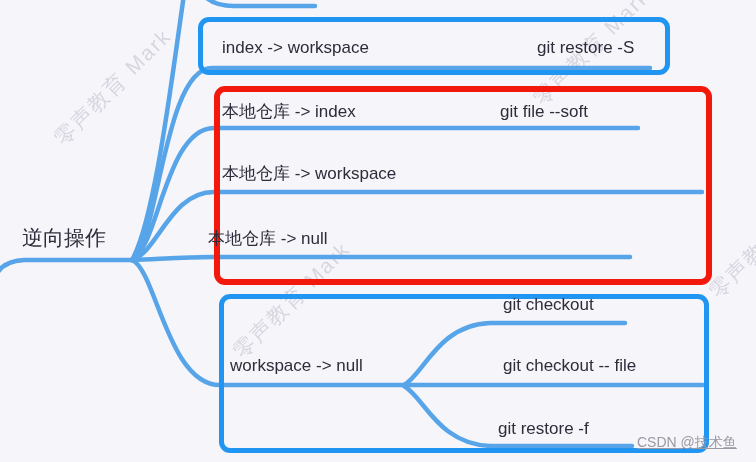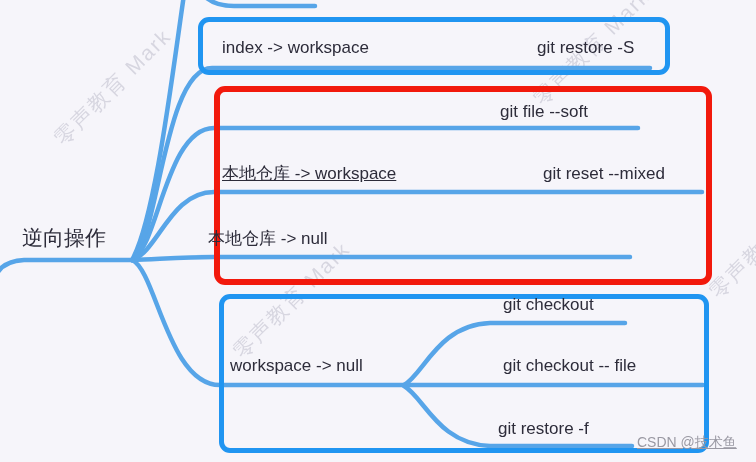--- a/index.html
+++ b/index.html
@@ -58,24 +58,24 @@
 
   <div class="box box-blue" style="left:198px;top:17px;width:472px;height:58px;"></div>
   <div class="box box-red" style="left:214px;top:86px;width:498px;height:199px;"></div>
   <div class="box box-blue" style="left:219px;top:294px;width:490px;height:159px;"></div>
 
   <div class="node root-label" style="left:22px;top:226px;">逆向操作</div>
 
   <div class="node" style="left:222px;top:39px;">index -&gt; workspace</div>
   <div class="node" style="left:537px;top:39px;">git restore -S</div>
 
+  <div class="node" style="left:222px;top:103px;">本地仓库 -&gt; index</div>
   <div class="node" style="left:500px;top:103px;">git file --soft</div>
 
-  <div class="node" style="left:222px;top:165px;text-decoration:underline;">本地仓库 -&gt; workspace</div>
-  <div class="node" style="left:543px;top:165px;">git reset --mixed</div>
+  <div class="node" style="left:222px;top:165px;">本地仓库 -&gt; workspace</div>
 
   <div class="node" style="left:208px;top:230px;">本地仓库 -&gt; null</div>
 
   <div class="node" style="left:230px;top:357px;">workspace -&gt; null</div>
   <div class="node" style="left:503px;top:296px;">git checkout</div>
   <div class="node" style="left:503px;top:357px;">git checkout -- file</div>
   <div class="node" style="left:498px;top:420px;">git restore -f</div>
 
   <div class="credit" style="left:637px;top:434px;">CSDN @技术鱼</div>
 

